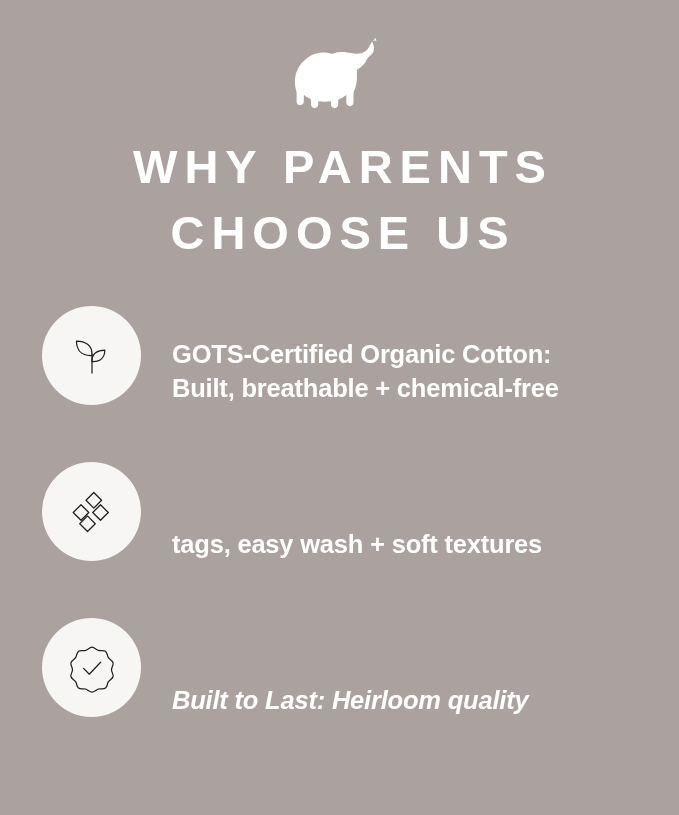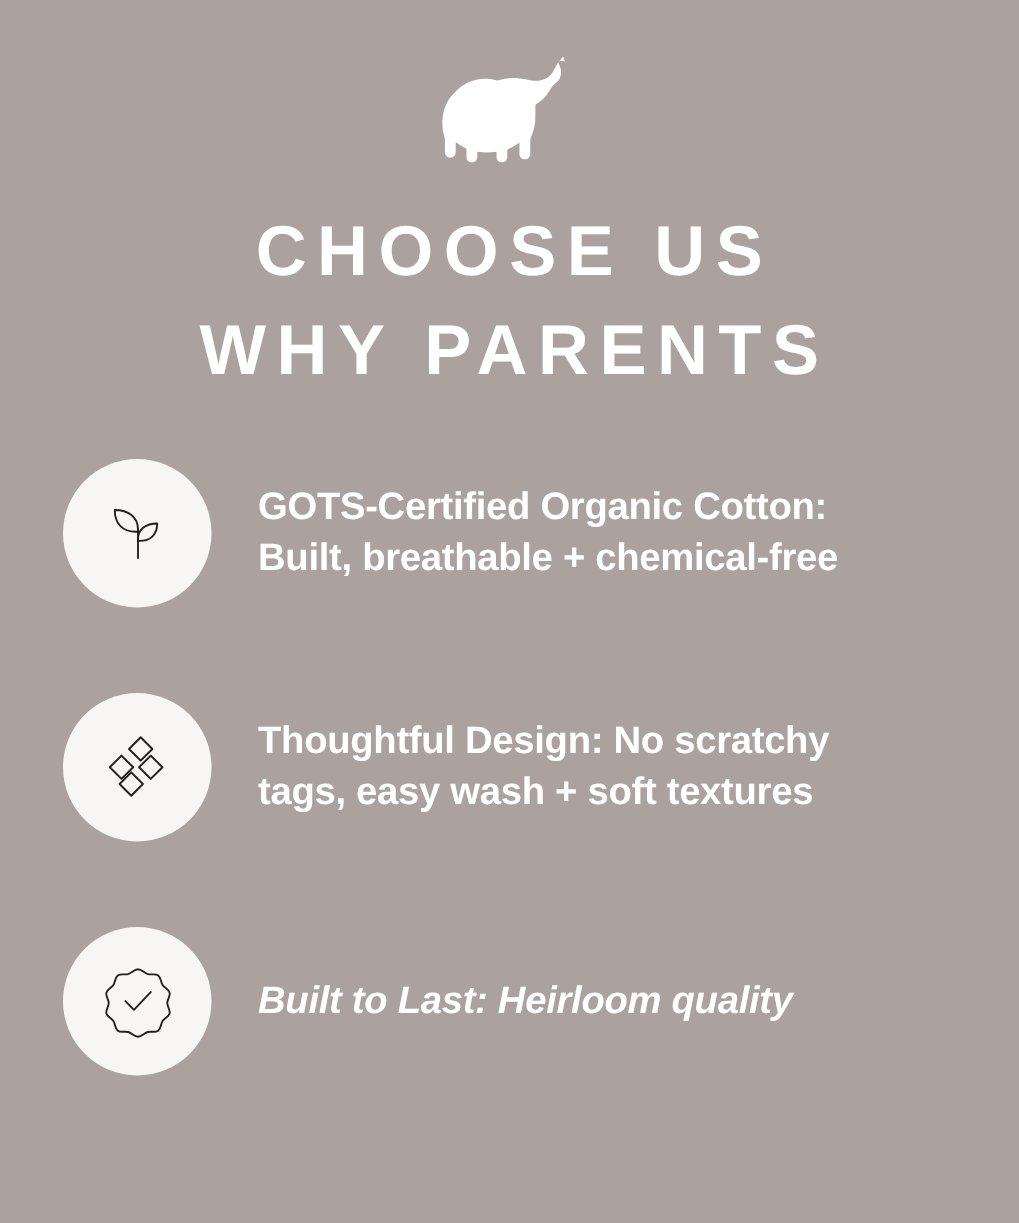--- a/index.html
+++ b/index.html
@@ -56,21 +56,21 @@
     position: absolute;
     top: 305px;
     left: 42px;
     width: 600px;
   }
   .feature-row {
     position: relative;
     height: 100px;
     margin-bottom: 56px;
     display: flex;
-    align-items: center;
+    align-items: flex-end;
   }
   .feature-row:last-child { margin-bottom: 0; font-style: italic; }
 
   .icon-circle {
     width: 99px;
     height: 99px;
     min-width: 99px;
     border-radius: 50%;
     background: #f7f6f5;
     display: flex;
@@ -98,22 +98,22 @@
   <div class="logo-wrap">
     <span>
       <svg width="100" height="72" viewBox="0 0 100 72" aria-hidden="true">
         <path fill="#ffffff" d="M86.5 3.2c-1.3-1.1-3.2-1.0-4.3 0.4-1.0 1.3-2.0 3.1-2.9 5.0-1.0 2.1-2.4 3.8-4.3 5.0-3.3 2.1-7.0 2.6-10.8 2.0-2.5-0.4-5.0-0.9-7.5-1.2-4.6-0.6-9.1-0.4-13.5 1.0-1.0 0.3-2.0 0.3-3.0 0.0-2.4-0.7-4.8-1.0-7.3-0.9-7.2 0.3-13.5 2.9-18.6 8.0C9.1 27.0 6.0 33.1 5.1 40.3c-0.5 4.1-0.2 8.1 1.0 12.0 0.3 1.1 0.5 2.2 0.5 3.3 0.0 2.6 0.0 5.2 0.0 7.8 0.0 2.2 1.5 3.7 3.6 3.7 2.0 0.0 3.6-1.5 3.6-3.6 0.0-1.6 0.0-3.2 0.0-4.8 0.0-0.6 0.1-1.2 0.2-1.8 1.8 1.5 3.7 2.7 5.8 3.6 0.9 0.4 1.2 0.9 1.2 1.9-0.1 1.4-0.0 2.8-0.0 4.2 0.0 2.1 1.5 3.6 3.6 3.6 2.0 0.0 3.5-1.5 3.6-3.6 0.0-1.1 0.0-2.2 0.0-3.4 4.3 0.6 8.5 0.6 12.8 0.0 0.0 1.2 0.0 2.3 0.0 3.4 0.1 2.1 1.6 3.6 3.6 3.6 2.0 0.0 3.5-1.5 3.6-3.6 0.0-1.3 0.0-2.6 0.0-3.9 0.0-0.8 0.2-1.2 1.0-1.5 2.5-1.0 4.8-2.4 6.9-4.2 0.1 0.6 0.2 1.1 0.2 1.6 0.0 2.0 0.0 4.0 0.0 6.0 0.0 2.1 1.5 3.6 3.6 3.6 2.0 0.0 3.6-1.5 3.6-3.6 0.0-2.8 0.0-5.6 0.0-8.4 0.0-1.2 0.2-2.3 0.7-3.4 1.5-3.4 2.4-7.0 2.6-10.7 0.2-3.0 0.1-6.0 0.1-9.0 0.0-1.0 0.3-1.6 1.2-2.1 3.6-2.1 6.5-5.0 8.4-8.8 1.0-2.0 2.3-3.6 4.1-4.9 1.9-1.4 3.0-3.3 3.3-5.7 0.3-2.4-0.1-4.6-1.2-6.7-0.5-0.9-0.4-1.5 0.3-2.2 0.7-0.7 1.3-1.5 1.9-2.3 1.0-1.4 0.8-3.2-0.5-4.3z M36.0 16.5c0.3 0.0 0.6 0.0 0.9 0.0-0.3 0.0-0.6 0.0-0.9 0.0z"></path>
         <path fill="#ffffff" d="M20.8 23.5c-4.1 3.3-6.9 7.5-8.3 12.6-0.4 1.4-0.6 2.9-0.6 4.4 0.0 1.0 0.5 1.6 1.4 1.8 0.9 0.2 1.7-0.2 2.1-1.1 0.3-0.7 0.5-1.4 0.7-2.1 1.4-5.3 4.4-9.5 8.9-12.6 0.9-0.6 1.1-1.6 0.6-2.5-0.5-0.9-1.5-1.1-2.4-0.6-0.8 0.4-1.6 0.9-2.4 1.4z" opacity="0"></path>
       </svg>
     </span>
   </div>
 
   <div class="heading">
+    <span class="line">WHY PARENTS</span>
     <span class="line">CHOOSE US</span>
-    <span class="line">WHY PARENTS</span>
   </div>
 
   <div class="features">
 
     <div class="feature-row">
       <div class="icon-circle">
         <span>
           <svg width="46" height="46" viewBox="0 0 46 46" aria-hidden="true">
             <g fill="none" stroke="#231f20" stroke-width="1.25" stroke-linecap="round" stroke-linejoin="round">
               <path d="M23 40 L23 21"></path>
@@ -136,21 +136,20 @@
             <g fill="none" stroke="#231f20" stroke-width="1.3" stroke-linejoin="round">
               <rect x="19.3" y="5.8" width="11" height="11" transform="rotate(45 24.8 11.3)"></rect>
               <rect x="6.5" y="18.0" width="11" height="11" transform="rotate(45 12.0 23.5)"></rect>
               <rect x="26.0" y="18.0" width="11" height="11" transform="rotate(45 31.5 23.5)"></rect>
               <rect x="13.0" y="29.2" width="11" height="11" transform="rotate(45 18.5 34.7)"></rect>
             </g>
           </svg>
         </span>
       </div>
       <div class="feature-text">
-        <span class="tline">Thoughtful Design: No scratchy</span>
         <span class="tline">tags, easy wash + soft textures</span>
       </div>
     </div>
 
     <div class="feature-row">
       <div class="icon-circle">
         <span>
           <svg width="52" height="52" viewBox="0 0 52 52" aria-hidden="true">
             <g fill="none" stroke="#231f20" stroke-width="1.25" stroke-linecap="round" stroke-linejoin="round">
               <path d="M26 5.2

